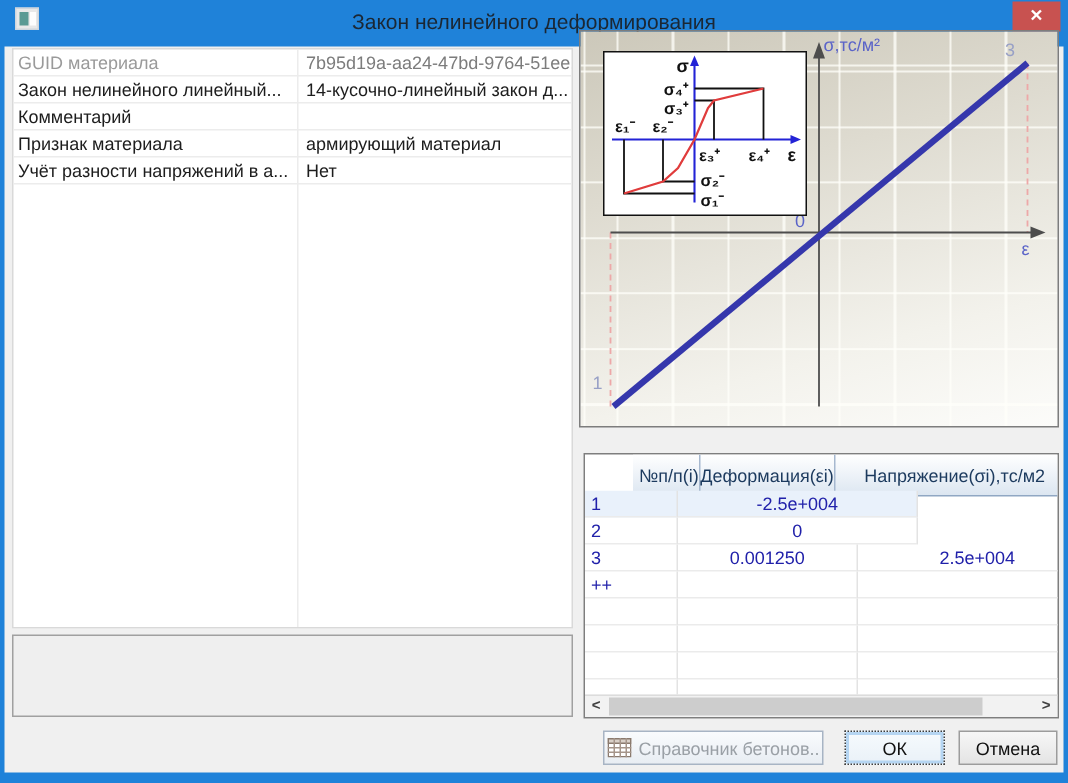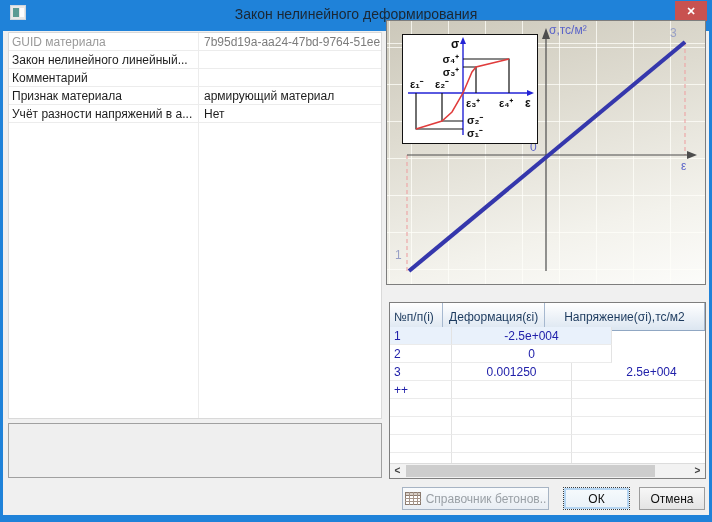--- a/index.html
+++ b/index.html
@@ -43,21 +43,21 @@
       linear-gradient(165deg,#ccc8ba 0%,#dedbd0 35%,#f3f2ec 75%,#fcfcfa 100%);
     background-position:24px 0,0 26px,0 0;padding-left:32px;}
   .chart-svg{position:absolute;left:0;top:0;}
   .chart-label{position:absolute;white-space:nowrap;color:#5b64c8;font-size:12px;}
   .chart-label.dim{color:#98a0c6;}
   .inset{position:absolute;left:15px;top:13px;width:136px;height:110px;}
   
   .tablepanel{position:absolute;left:389px;top:302px;width:317px;height:177px;
     background:#fff;border:1px solid #7e7e7e;overflow:hidden;}
   .thead{display:flex;height:28px;background:linear-gradient(#ffffff,#dce6f1);
-    border-bottom:1px solid #90a7c3;color:#1c3a5e;}
+    border-bottom:1px solid #90a7c3;color:#1c3a5e;margin-left:32px;}
   .th{height:100%;border-right:1px solid #a6b8cf;display:flex;align-items:center;
     justify-content:center;white-space:nowrap;overflow:visible;}
   .th.c1{width:62px;justify-content:flex-start;padding-left:4px;}
   .th.c2{width:120px;}
   .th.c3{width:160px;flex:none;}
   .tbody{position:absolute;left:0;top:24px;width:345px;height:136px;overflow:hidden;}
   .tr{display:flex;height:18px;}
   .td{height:100%;border-right:1px solid #e3e3e3;border-bottom:1px solid #ebebeb;
     color:#2121aa;display:flex;align-items:center;justify-content:center;
     white-space:nowrap;overflow:visible;}
@@ -99,20 +99,21 @@
     </div>
   </div>
 
   <div class="propgrid">
     <div class="prop-row readonly">
       <div class="prop-label">GUID материала</div>
       <div class="prop-value">7b95d19a-aa24-47bd-9764-51ee...</div>
     </div>
     <div class="prop-row">
       <div class="prop-label">Закон нелинейного линейный...</div>
+      <div class="prop-value">14-кусочно-линейный закон д...</div>
     </div>
     <div class="prop-row">
       <div class="prop-label">Комментарий</div>
       <div class="prop-value"></div>
     </div>
     <div class="prop-row">
       <div class="prop-label">Признак материала</div>
       <div class="prop-value">армирующий материал</div>
     </div>
     <div class="prop-row">

